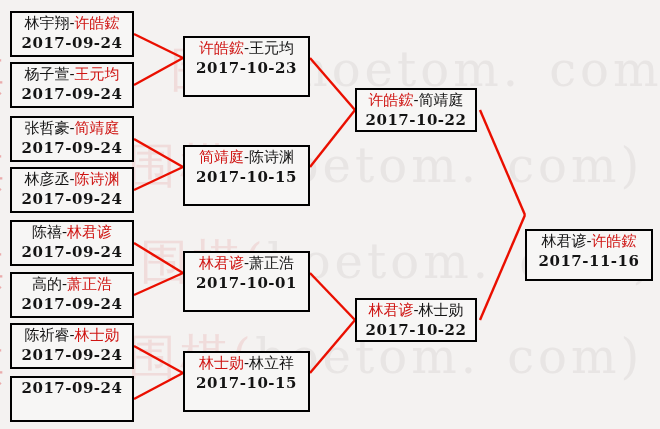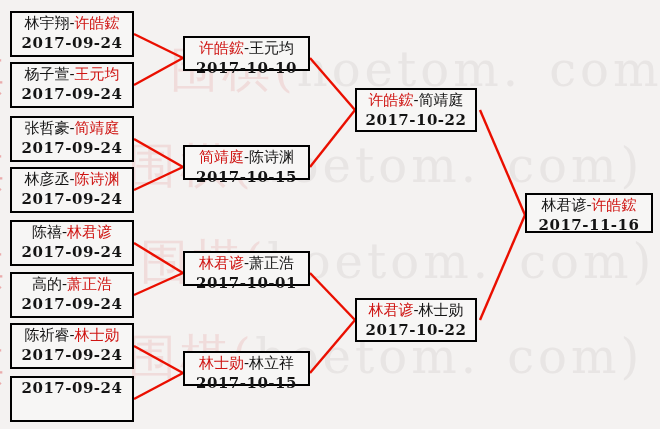--- a/index.html
+++ b/index.html
@@ -50,23 +50,23 @@
     padding-top:0;
     font-size:15px;
     color:#141414;
   }
   .match .nameline{line-height:20px;white-space:nowrap;}
   .match .dateline{line-height:20px;letter-spacing:0.5px;font-weight:bold;}
   .match.win-a .na{color:var(--win-red,#cf1412);}
   .match.win-b .nb{color:var(--win-red,#cf1412);}
   
   .c1{left:10px;width:124px;height:46px;}
-  .c2{left:183px;width:127px;height:35px;}
+  .c2{left:183px;width:127px;height:61px;}
   .c3{left:355px;width:122px;height:44px;}
-  .c4{left:525px;width:128px;height:40px;}
+  .c4{left:525px;width:128px;height:52px;margin-top:36px;}
 </style>
 </head>
 <body>
 
 <div id="canvas" style="background: rgb(244, 242, 241);">
 
   <div class="wm" style="left:170px;top:38px"><span class="wm-cjk">围棋(</span><span class="wm-latin">hoetom. com)</span></div>
   <div class="wm" style="left:128px;top:134px"><span class="wm-cjk">围棋(</span><span class="wm-latin">hoetom. com)</span></div>
   <div class="wm" style="left:140px;top:230px"><span class="wm-cjk">围棋(</span><span class="wm-latin">hoetom. com)</span></div>
   <div class="wm" style="left:128px;top:325px"><span class="wm-cjk">围棋(</span><span class="wm-latin">hoetom. com)</span></div>
@@ -121,21 +121,21 @@
   <div class="match c1 win-b" style="top:323px">
     <div class="nameline"><span class="na">陈祈睿</span><span class="sep">-</span><span class="nb">林士勋</span></div>
     <div class="dateline">2017-09-24</div>
   </div>
   <div class="match c1 win-b" style="top:376px">
     <div class="dateline">2017-09-24</div>
   </div>
 
   <div class="match c2 win-a" style="top:36px">
     <div class="nameline"><span class="na">许皓鋐</span><span class="sep">-</span><span class="nb">王元均</span></div>
-    <div class="dateline">2017-10-10</div>
+    <div class="dateline">2017-10-23</div>
   </div>
   <div class="match c2 win-a" style="top:145px">
     <div class="nameline"><span class="na">简靖庭</span><span class="sep">-</span><span class="nb">陈诗渊</span></div>
     <div class="dateline">2017-10-15</div>
   </div>
   <div class="match c2 win-a" style="top:251px">
     <div class="nameline"><span class="na">林君谚</span><span class="sep">-</span><span class="nb">萧正浩</span></div>
     <div class="dateline">2017-10-01</div>
   </div>
   <div class="match c2 win-a" style="top:351px">

